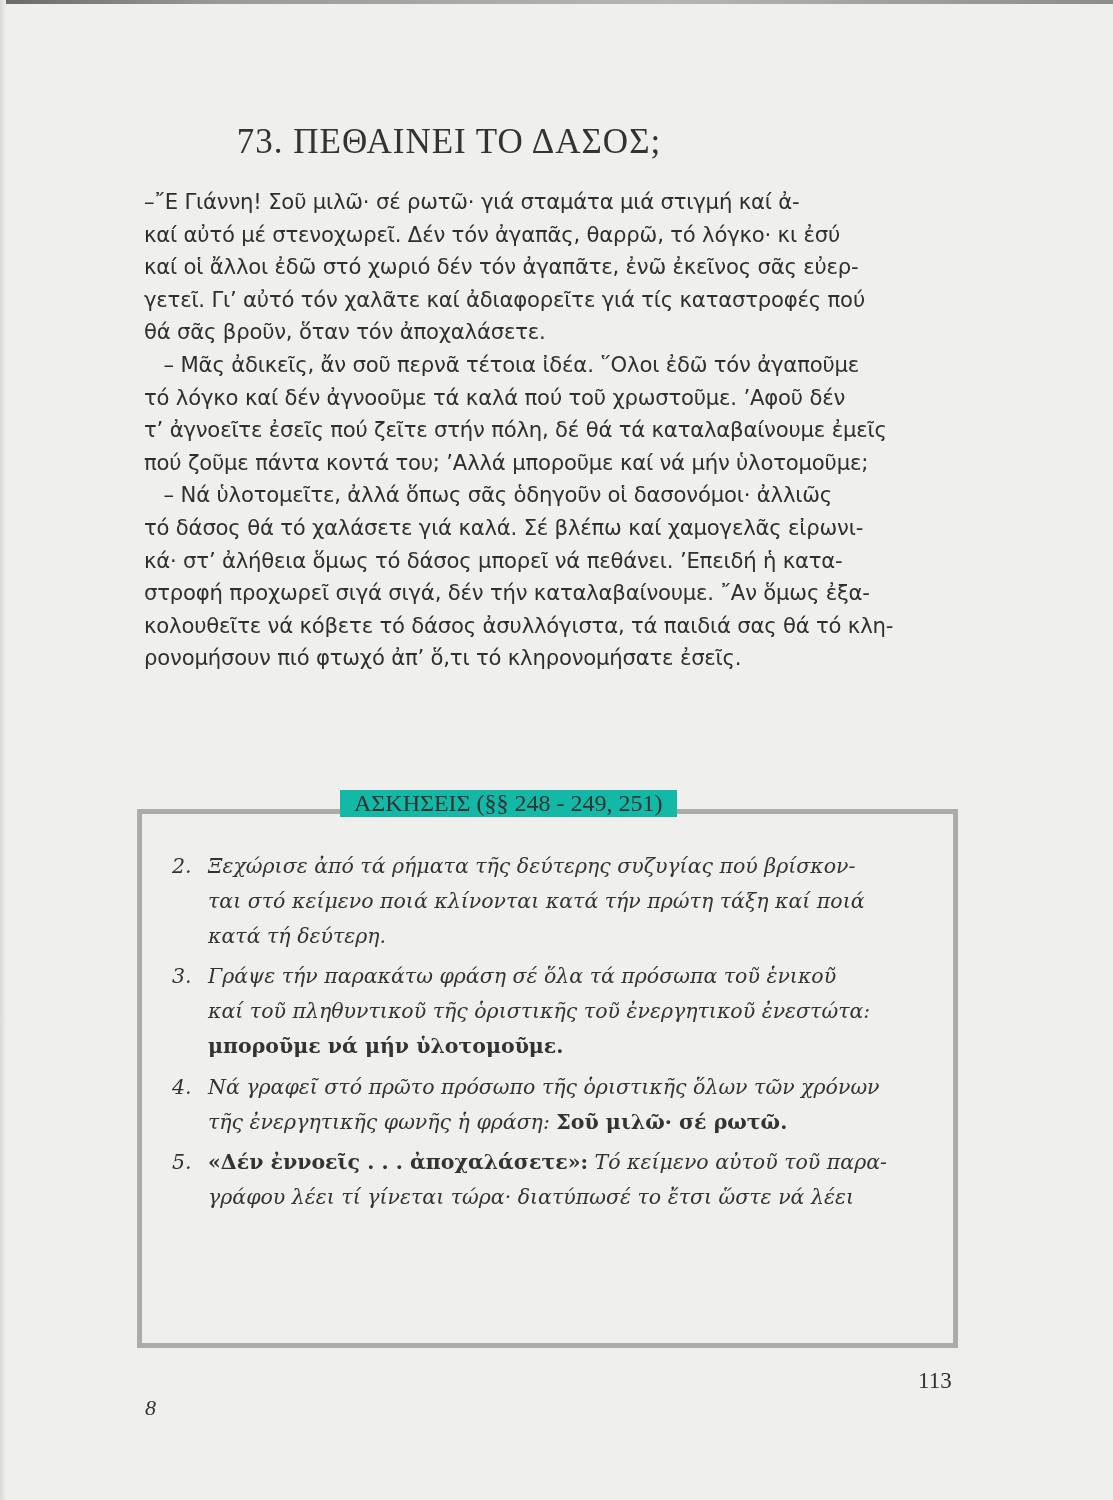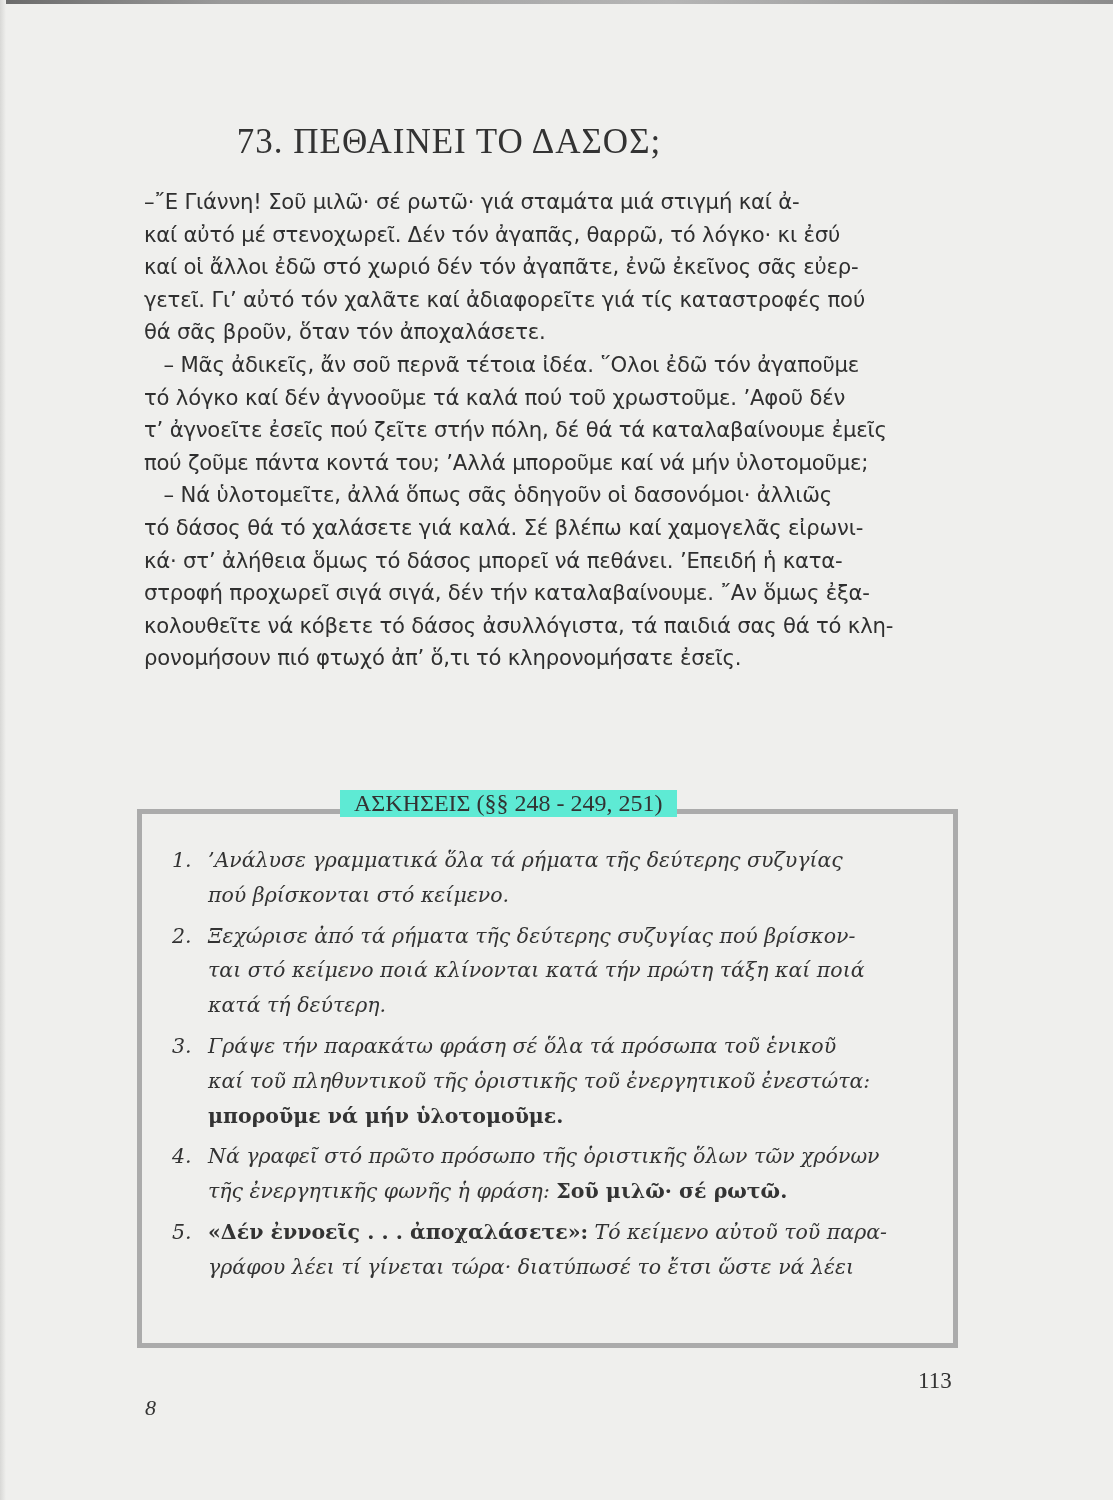--- a/index.html
+++ b/index.html
@@ -26,21 +26,21 @@
   .body-text {
     position: absolute; left: 144px; top: 186px; width: 830px;
     font-family: "DejaVu Sans", sans-serif;
     font-size: 21.2px; line-height: 32.6px; color: #2f2f2f;
     letter-spacing: -0.2px;
   }
   .body-text .line { white-space: nowrap; height: 32.6px; }
   .exercises-heading {
     position: absolute; left: 340px; top: 790px;
     font-family: "Liberation Serif", serif;
-    font-size: 24px; color: #333; background: #5eead4; padding: 0 14px;
+    font-size: 24px; color: #333; background: #14b8a6; padding: 0 14px;
     z-index: 2;
   }
   .box {
     position: absolute; left: 137px; top: 809px; width: 811px; height: 529px;
     border: 5px solid #ababab; box-sizing: content-box;
   }
   .exercises {
     position: absolute; left: 172px; top: 843px; width: 770px;
     font-family: "DejaVu Serif", serif; font-style: italic;
     font-size: 20.5px; line-height: 34.8px; color: #333;
@@ -82,24 +82,20 @@
   <div class="line">κά· στ’ ἀλήθεια ὅμως τό δάσος μπορεῖ νά πεθάνει. ’Επειδή ἡ κατα-</div>
   <div class="line">στροφή προχωρεῖ σιγά σιγά, δέν τήν καταλαβαίνουμε. ῎Αν ὅμως ἐξα-</div>
   <div class="line">κολουθεῖτε νά κόβετε τό δάσος ἀσυλλόγιστα, τά παιδιά σας θά τό κλη-</div>
   <div class="line">ρονομήσουν πιό φτωχό ἀπ’ ὅ,τι τό κληρονομήσατε ἐσεῖς.</div>
 </div>
 
 <div class="box"></div>
 <div class="exercises-heading">ΑΣΚΗΣΕΙΣ (§§ 248 - 249, 251)</div>
 
 <div class="exercises">
-  <div>
-    <div class="ex-line"><span class="ex-num">1.</span><span>’Ανάλυσε γραμματικά ὅλα τά ρήματα τῆς δεύτερης συζυγίας</span></div>
-    <div class="ex-line indent"><span>πού βρίσκονται στό κείμενο.</span></div>
-  </div>
   <div class="ex-gap"></div>
   <div>
     <div class="ex-line"><span class="ex-num">2.</span><span>Ξεχώρισε ἀπό τά ρήματα τῆς δεύτερης συζυγίας πού βρίσκον-</span></div>
     <div class="ex-line indent"><span>ται στό κείμενο ποιά κλίνονται κατά τήν πρώτη τάξη καί ποιά</span></div>
     <div class="ex-line indent"><span>κατά τή δεύτερη.</span></div>
   </div>
   <div class="ex-gap"></div>
   <div>
     <div class="ex-line"><span class="ex-num">3.</span><span>Γράψε τήν παρακάτω φράση σέ ὅλα τά πρόσωπα τοῦ ἑνικοῦ</span></div>
     <div class="ex-line indent"><span>καί τοῦ πληθυντικοῦ τῆς ὁριστικῆς τοῦ ἐνεργητικοῦ ἐνεστώτα:</span></div>

